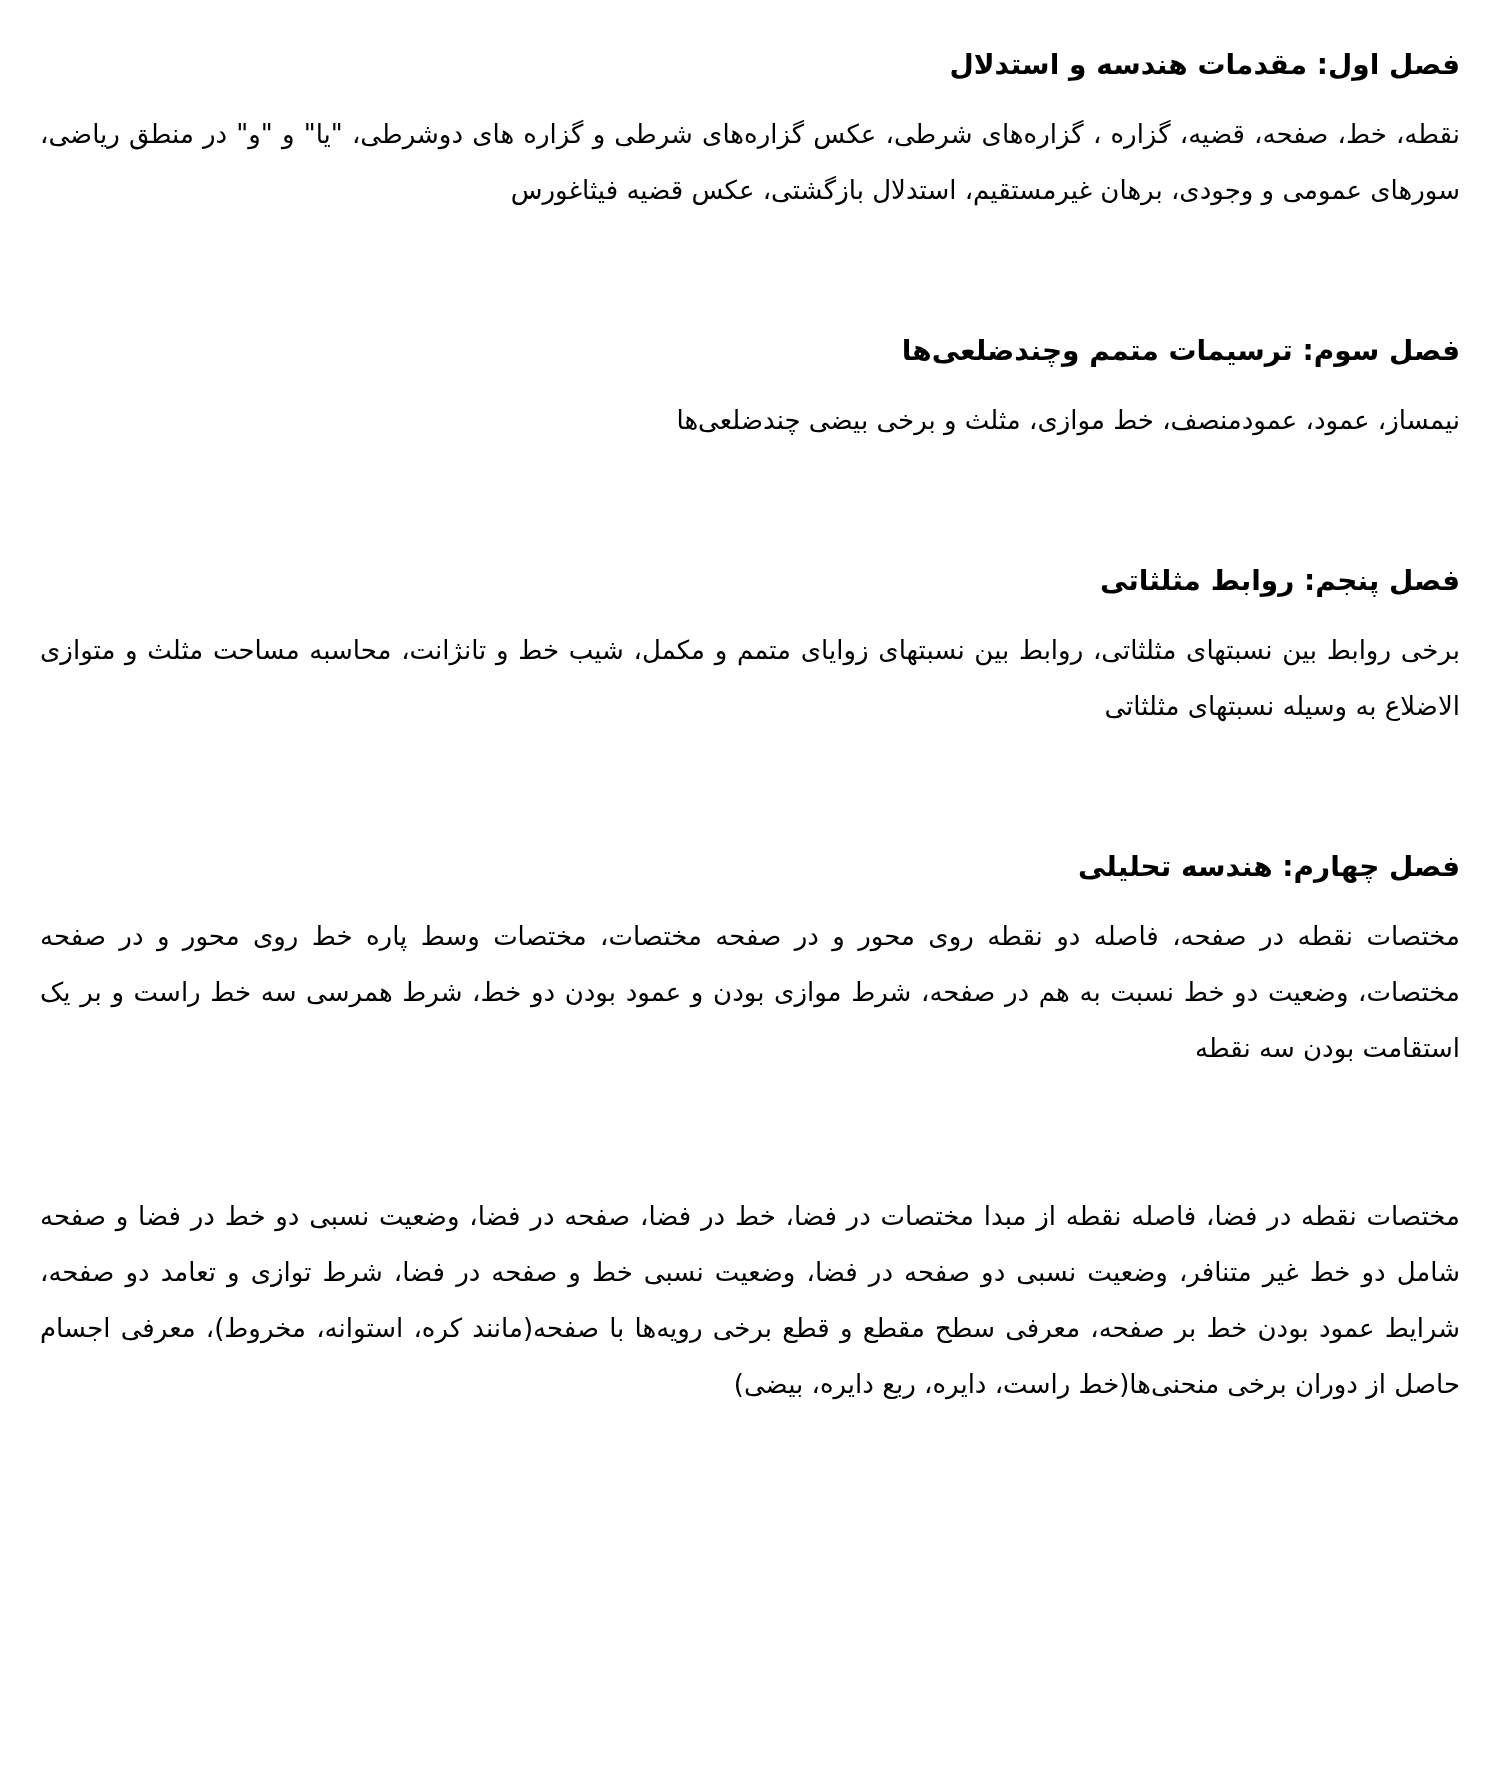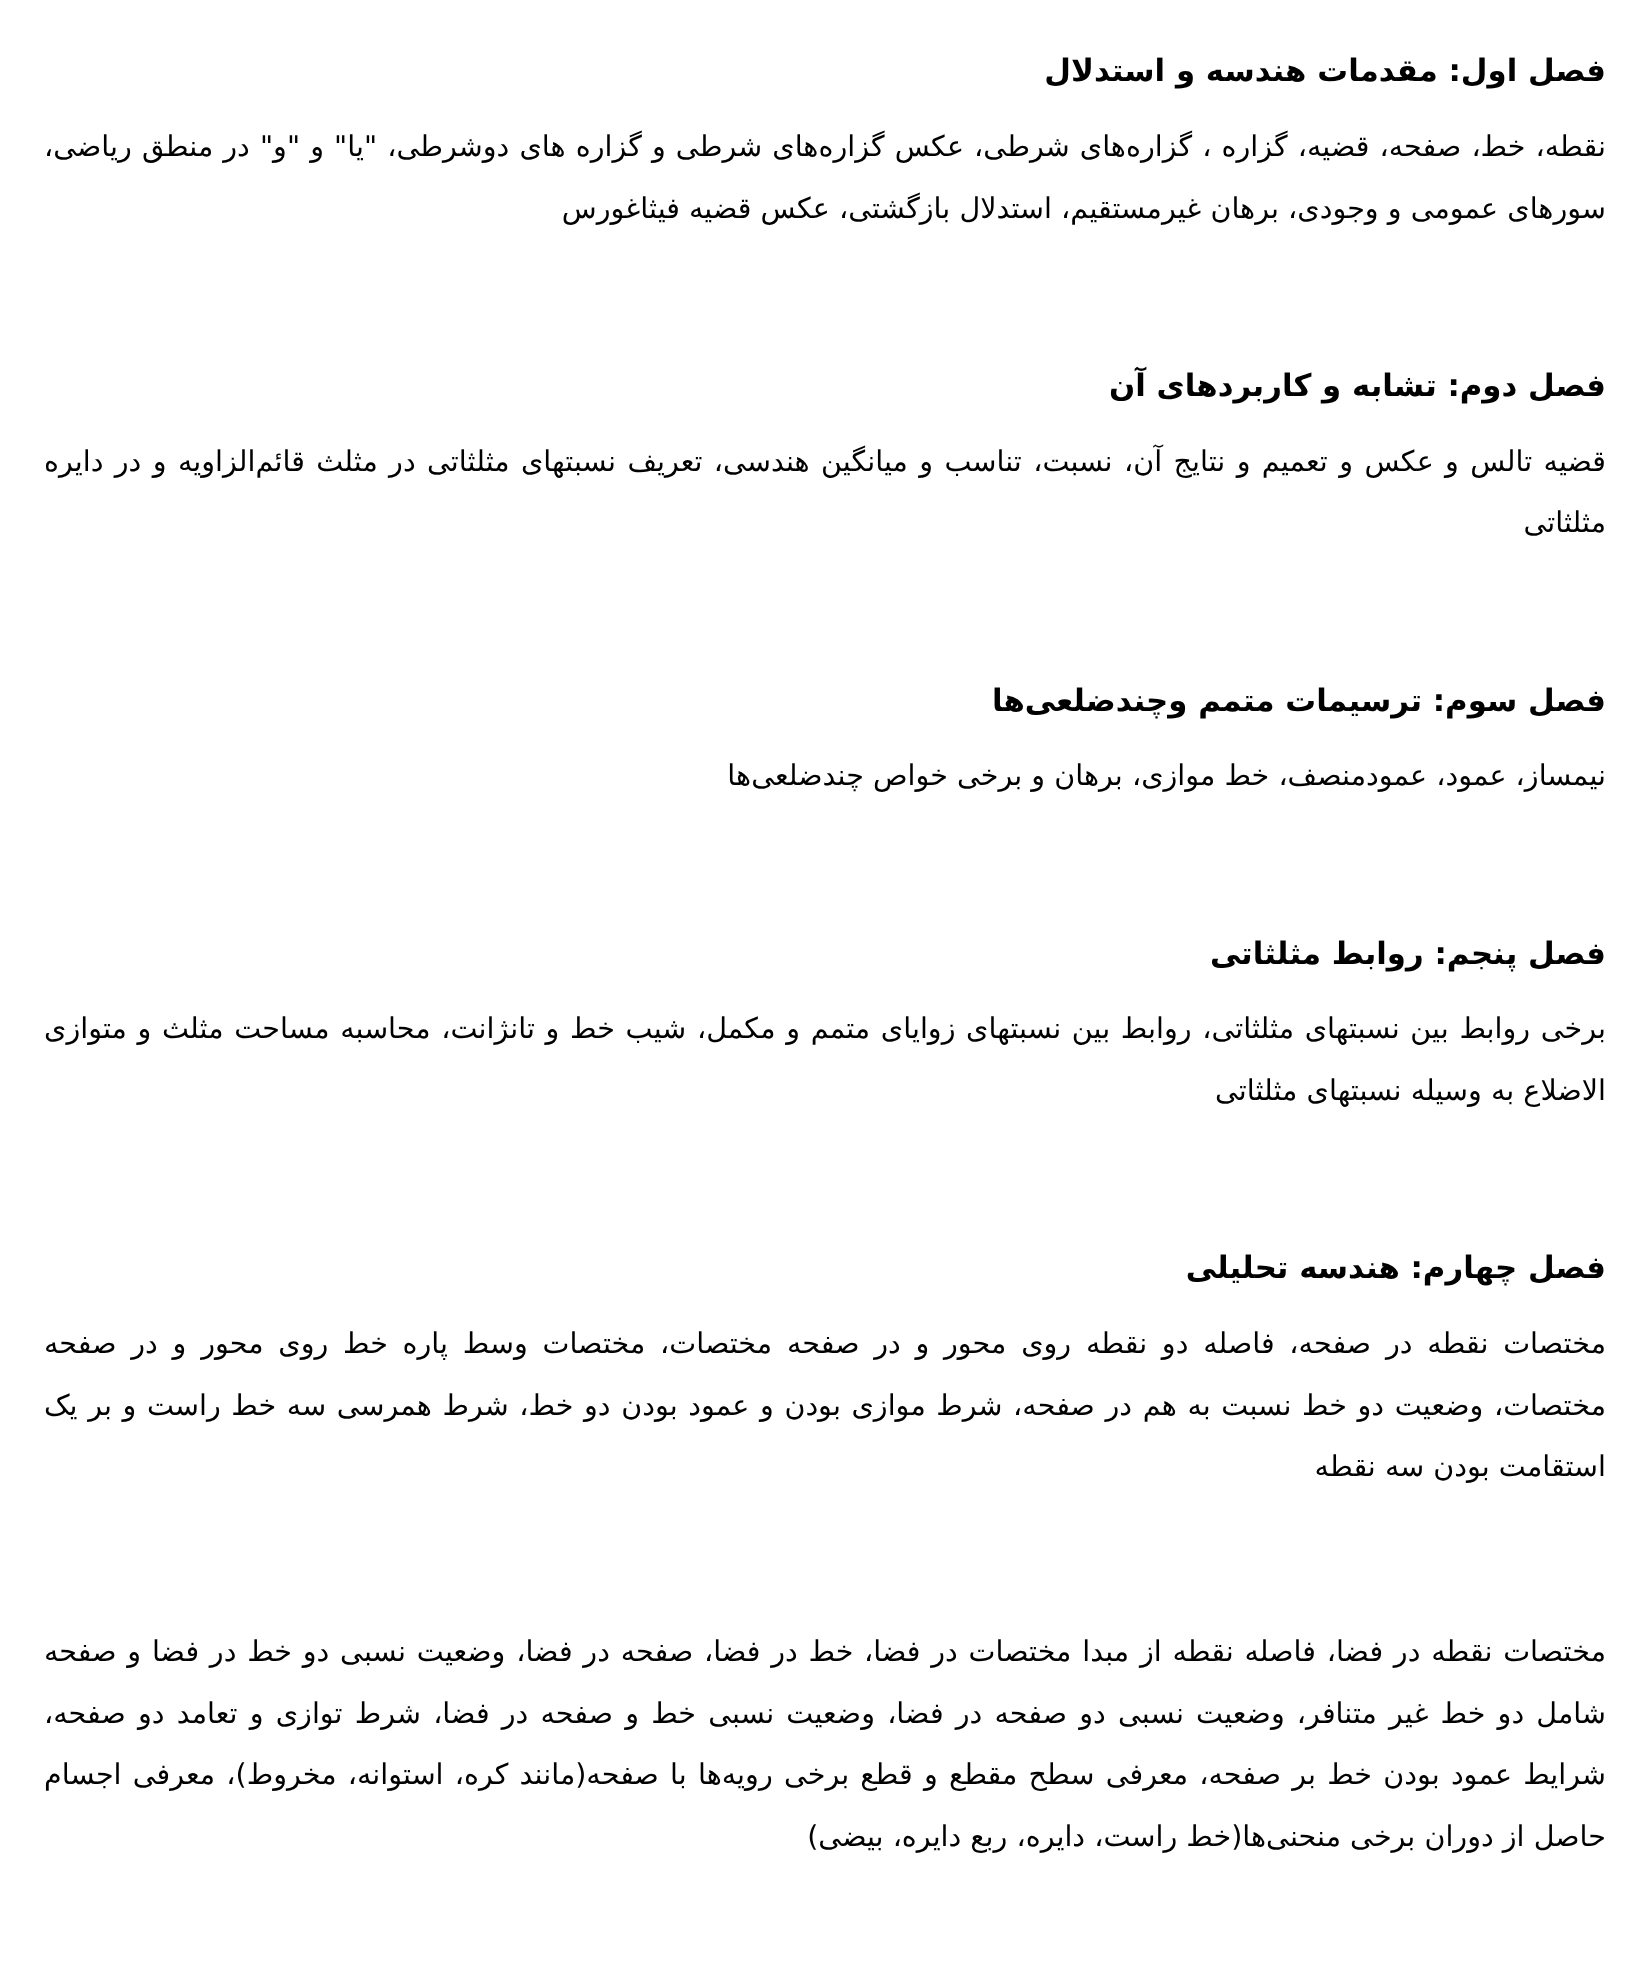--- a/index.html
+++ b/index.html
@@ -41,28 +41,24 @@
 </head>
 <body>
 
 <main class="page">
 
   <section class="section">
     <h2 class="chapter-heading">فصل اول: مقدمات هندسه و استدلال</h2>
     <p class="chapter-body">نقطه، خط، صفحه، قضیه، گزاره ، گزاره‌های شرطی، عکس گزاره‌های شرطی و گزاره های دوشرطی، "یا" و "و" در منطق ریاضی، سورهای عمومی و وجودی، برهان غیرمستقیم، استدلال بازگشتی، عکس قضیه فیثاغورس</p>
   </section>
 
-  <section class="section">
-    <h2 class="chapter-heading">فصل دوم: تشابه و کاربردهای آن</h2>
-    <p class="chapter-body">قضیه تالس و عکس و تعمیم و نتایج آن، نسبت، تناسب و میانگین هندسی، تعریف نسبتهای مثلثاتی در مثلث قائم‌الزاویه و در دایره مثلثاتی</p>
-  </section>
 
   <section class="section">
     <h2 class="chapter-heading">فصل سوم: ترسیمات متمم وچندضلعی‌ها</h2>
-    <p class="chapter-body">نیمساز، عمود، عمودمنصف، خط موازی، برهان و برخی خواص چندضلعی‌ها</p>
+    <p class="chapter-body">نیمساز، عمود، عمودمنصف، خط موازی، مثلث و برخی بیضی چندضلعی‌ها</p>
   </section>
 
   <section class="section">
     <h2 class="chapter-heading">فصل پنجم: روابط مثلثاتی</h2>
     <p class="chapter-body">برخی روابط بین نسبتهای مثلثاتی، روابط بین نسبتهای زوایای متمم و مکمل، شیب خط و تانژانت، محاسبه مساحت مثلث و متوازی الاضلاع به وسیله نسبتهای مثلثاتی</p>
   </section>
 
   <section class="section">
     <h2 class="chapter-heading">فصل چهارم: هندسه تحلیلی</h2>
     <p class="chapter-body">مختصات نقطه در صفحه، فاصله دو نقطه روی محور و در صفحه مختصات، مختصات وسط پاره خط روی محور و در صفحه مختصات، وضعیت دو خط نسبت به هم در صفحه، شرط موازی بودن و عمود بودن دو خط، شرط همرسی سه خط راست و بر یک استقامت بودن سه نقطه</p>

